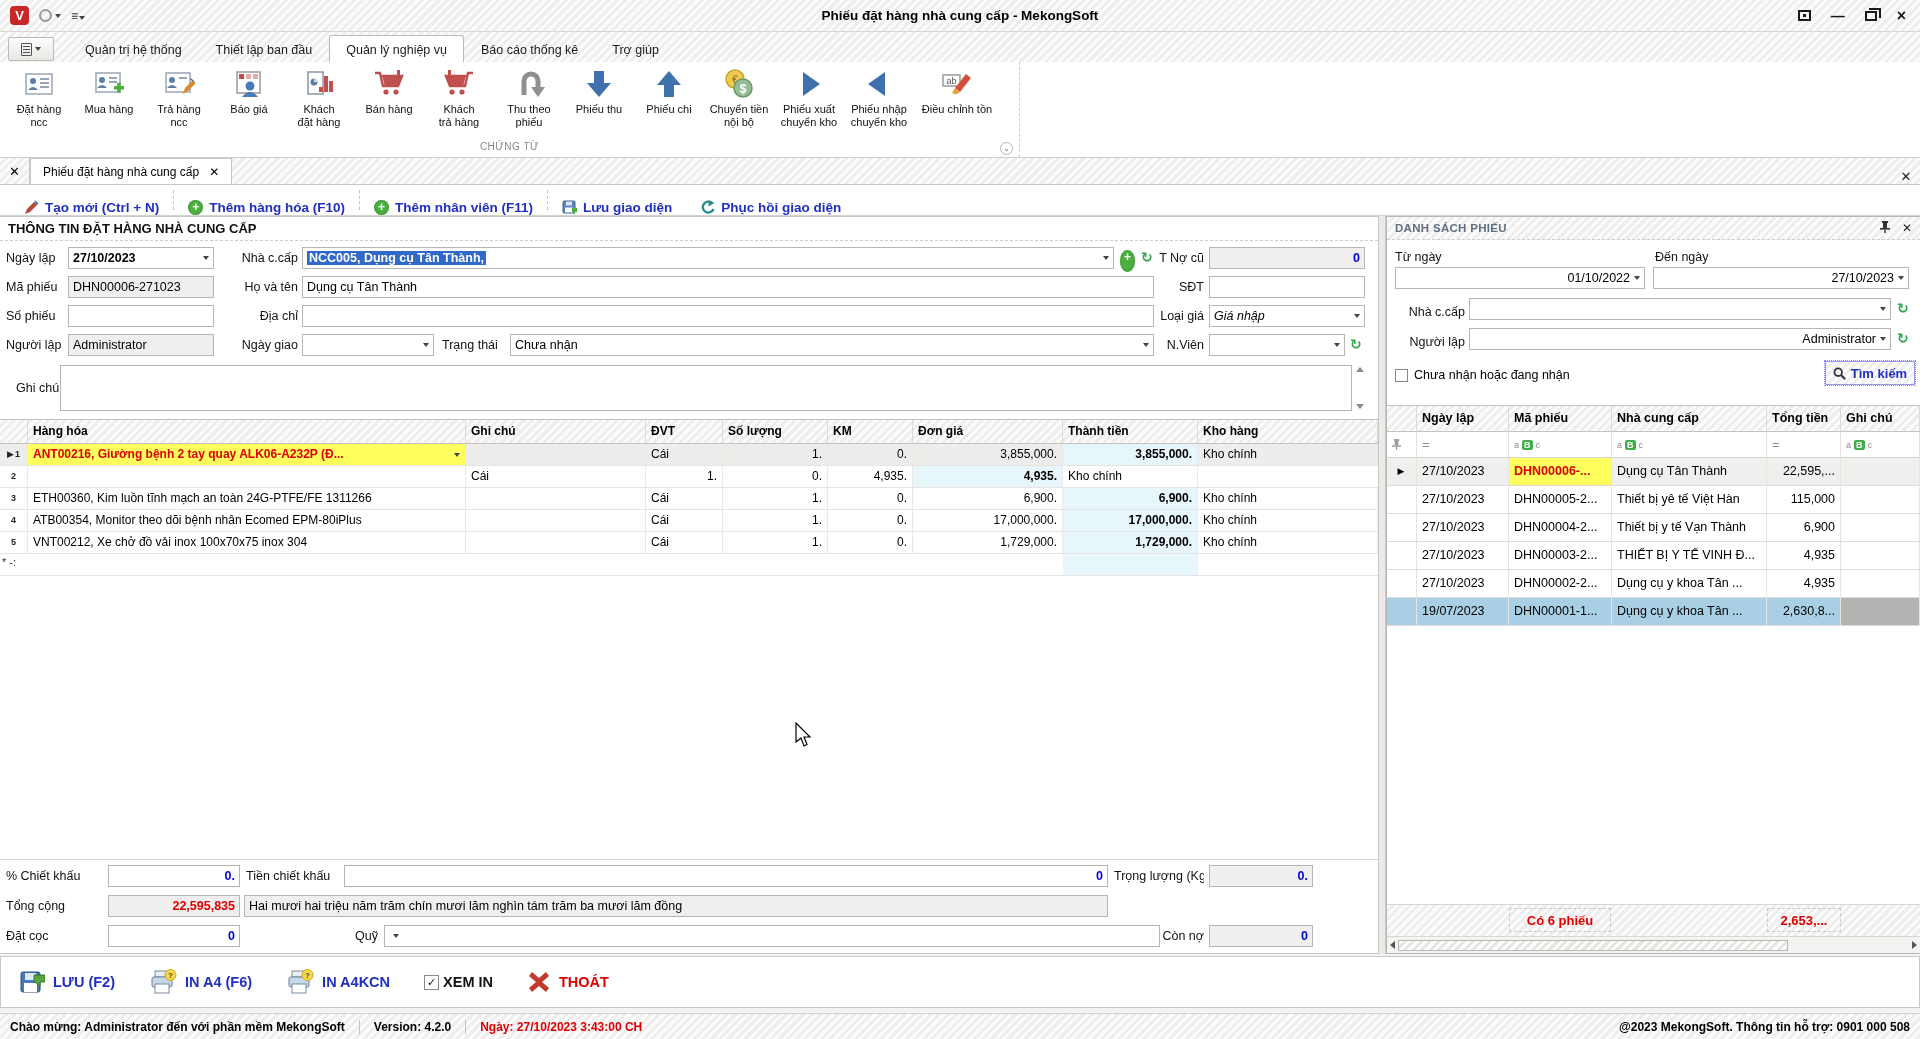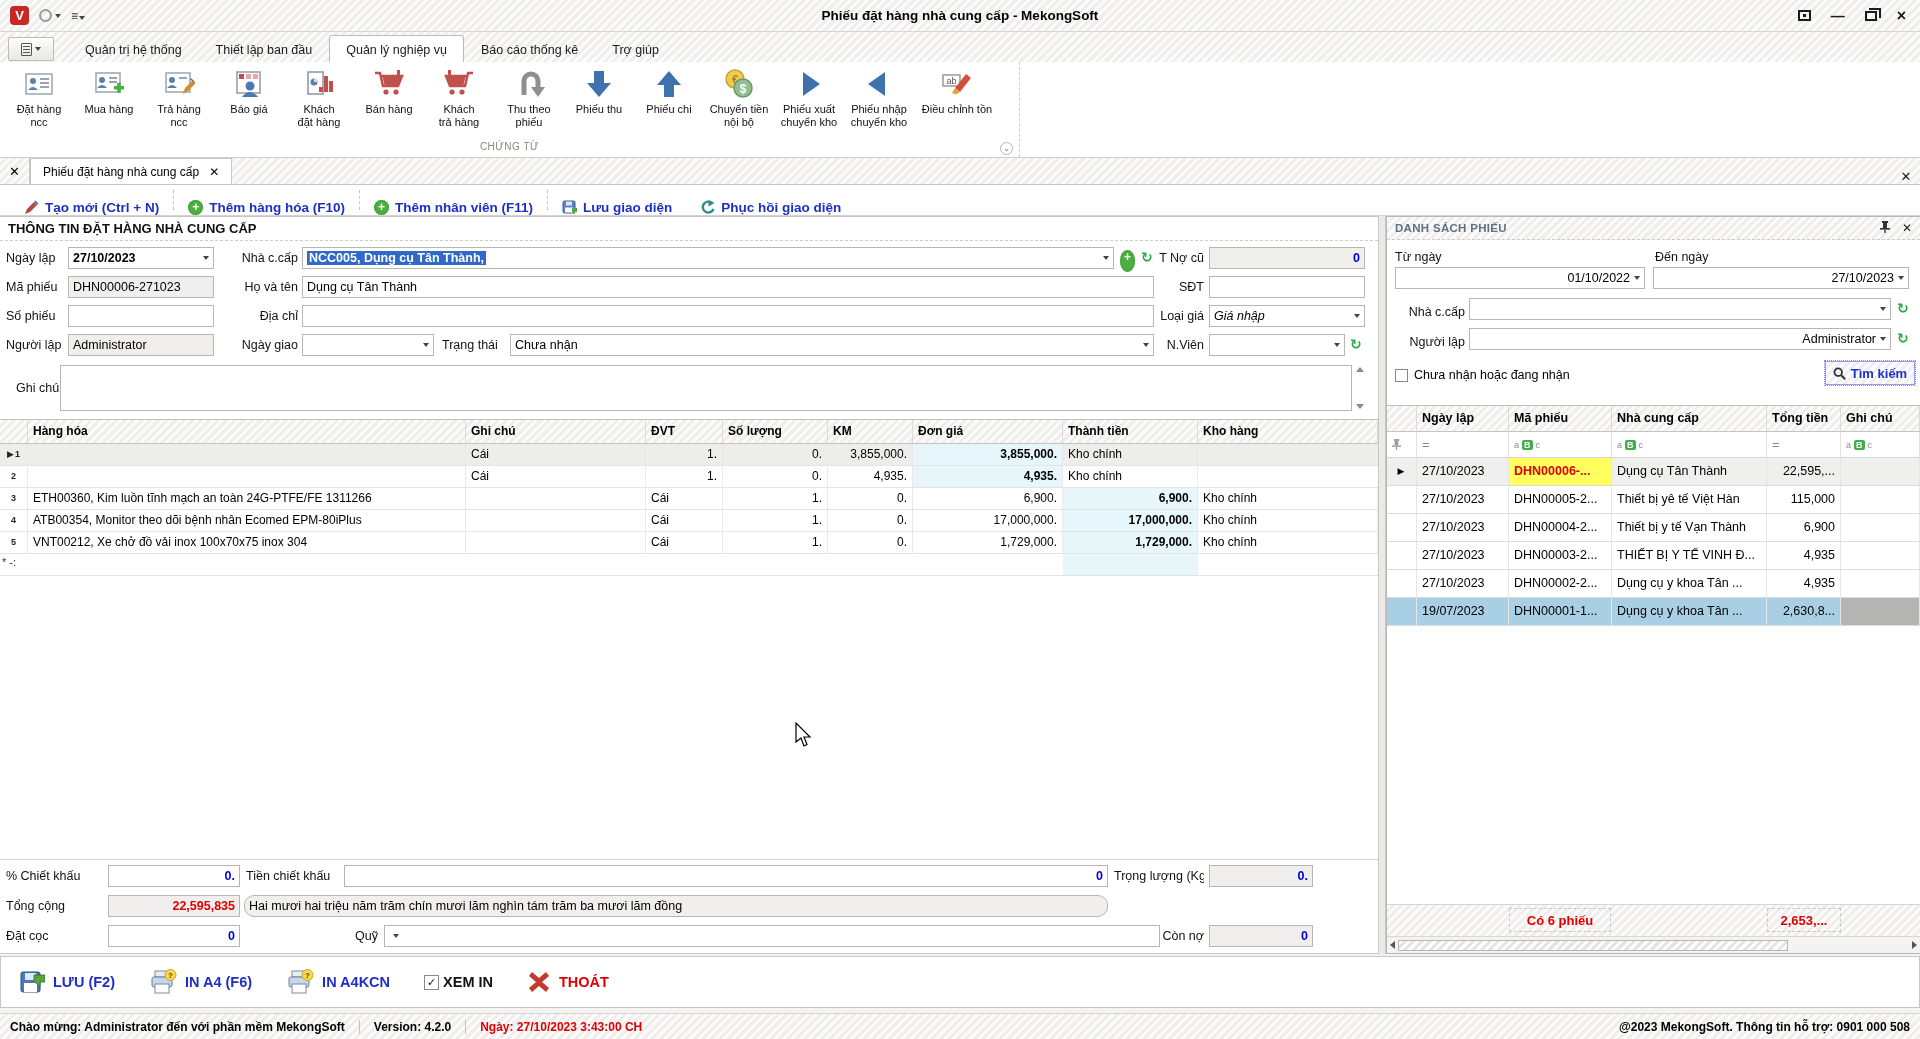--- a/index.html
+++ b/index.html
@@ -470,20 +470,24 @@
           <div>KM</div>
           <div>Đơn giá</div>
           <div>Thành tiền</div>
           <div>Kho hàng</div>
         </div>
 
         <div>
 
             <div class="g-cols g-row selected">
               <div class="ind"><span class="sel-only">▶</span><span>1</span></div>
+              <div class="name">
+                <span class="nm">ANT00216, Giường bệnh 2 tay quay ALK06-A232P (Đ...</span>
+                <span class="combo-arrow tri sm"></span>
+              </div>
               <div></div>
               <div>Cái</div>
               <div class="num">1.</div>
               <div class="num">0.</div>
               <div class="num">3,855,000.</div>
               <div class="total">3,855,000.</div>
               <div>Kho chính</div>
             </div>
 
             <div class="g-cols g-row">
@@ -561,21 +565,21 @@
           </div>
         <label class="srow-el flabel r" style="left:1114px;top:5px;width:90px;">Trọng lượng (Kg)</label>
         <div class="srow-el field ro" style="left:1209px;top:5px;width:104px;">
             <span class="val right blue">0.</span>
           </div>
 
         <label class="srow-el flabel" style="left:6px;top:35px;width:100px;">Tổng cộng</label>
         <div class="srow-el field ro" style="left:108px;top:35px;width:132px;">
             <span class="val right red">22,595,835</span>
           </div>
-        <div class="srow-el field ro" style="left:244px;top:35px;width:864px;border-radius:10px;">
+        <div class="srow-el field ro" style="left:244px;top:35px;width:864px;">
             <span class="val">Hai mươi hai triệu năm trăm chín mươi lăm nghìn tám trăm ba mươi lăm đồng</span>
           </div>
 
         <label class="srow-el flabel" style="left:6px;top:65px;width:100px;">Đặt cọc</label>
         <div class="srow-el field" style="left:108px;top:65px;width:132px;">
             <span class="val right blue">0</span>
           </div>
         <label class="srow-el flabel r" style="left:318px;top:65px;width:60px;">Quỹ</label>
         <div class="srow-el field" style="left:384px;top:65px;width:776px;">
             <span class="combo-arrow tri sm"></span>

